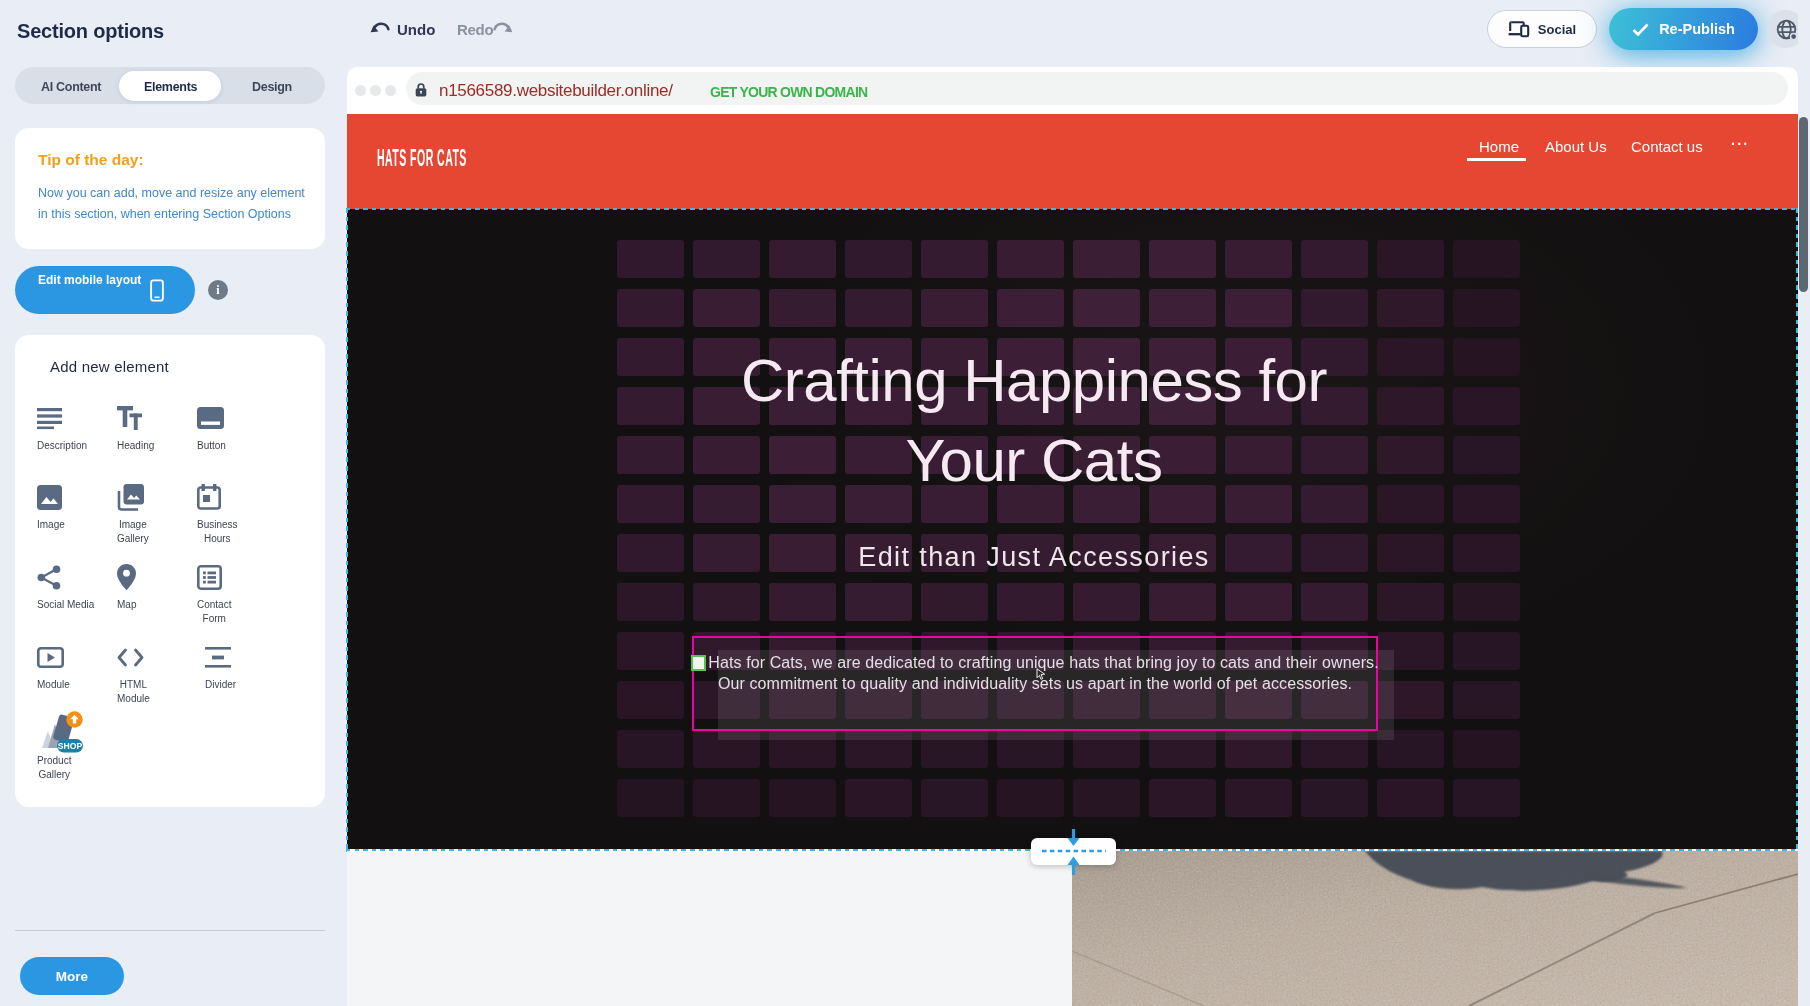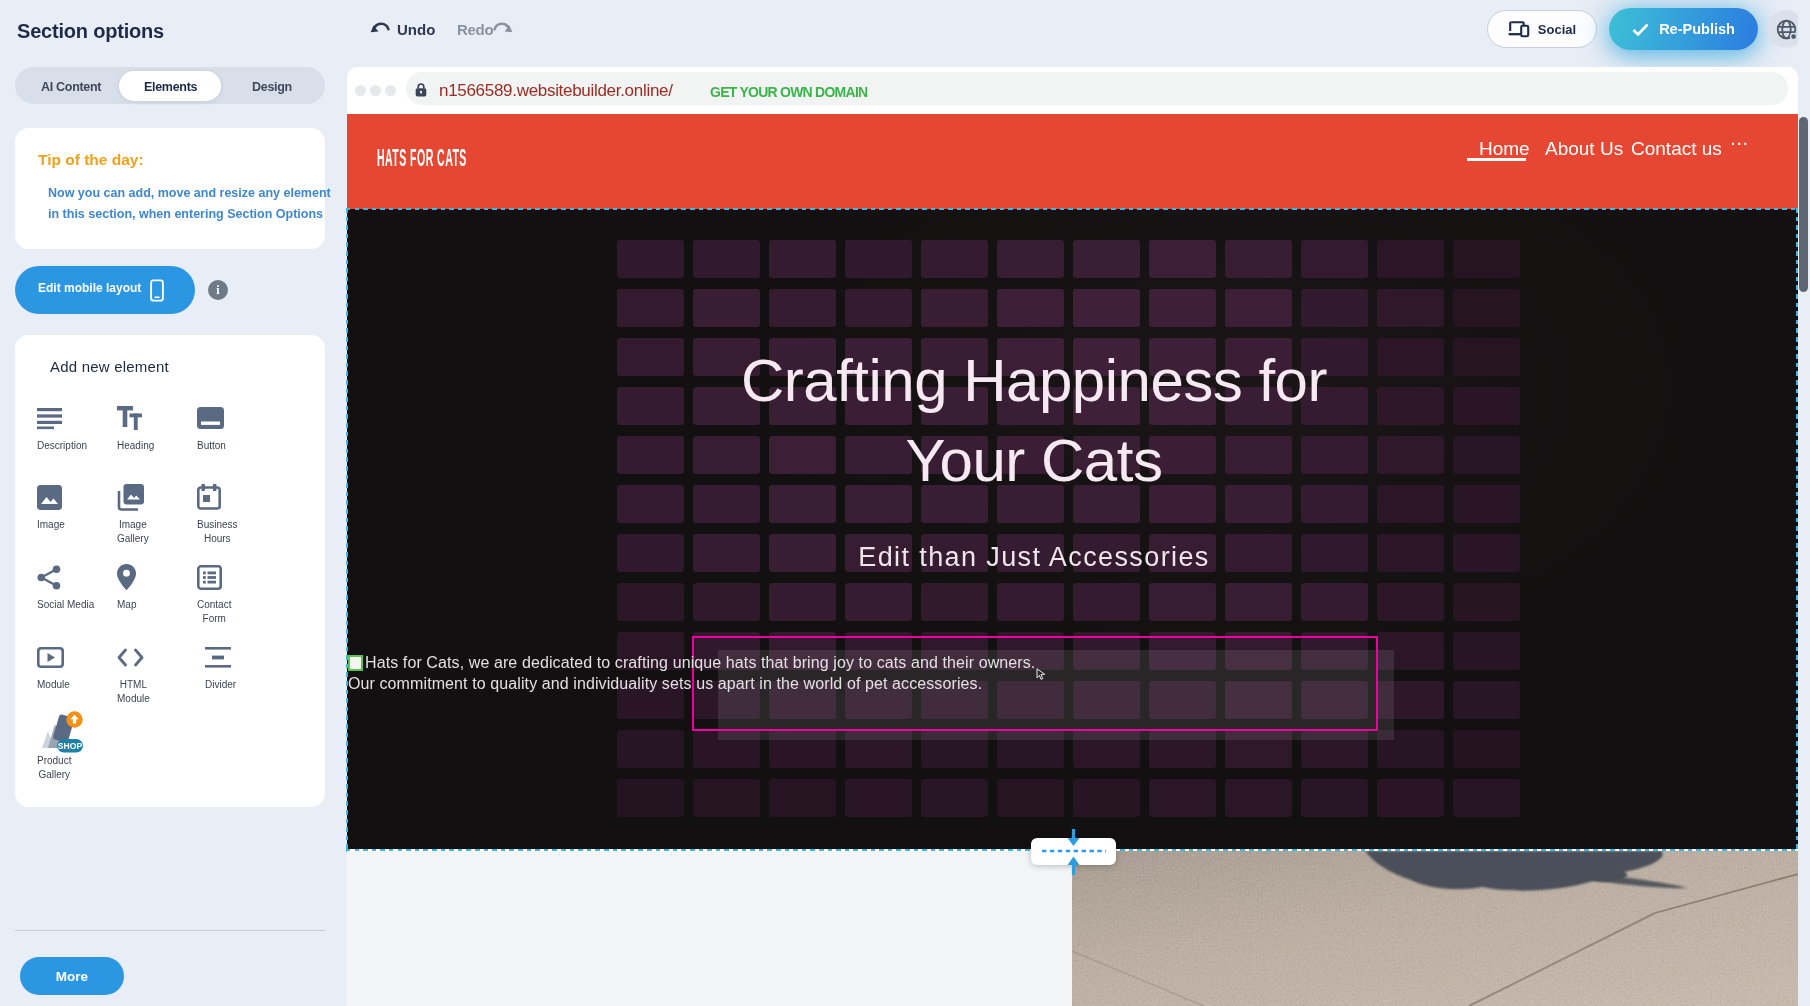--- a/index.html
+++ b/index.html
@@ -11,47 +11,47 @@
 .redo-t { left:457px; top:21px; font-size:15px; font-weight:bold; color:#8a92a1; letter-spacing:-0.3px; }
 .btn-preview { left:1487px; top:10px; width:110px; height:38px; border-radius:19px; background:#fdfdfe; border:1px solid #c9cfdc; display:flex; align-items:center; justify-content:center; gap:8px; font-size:13px; font-weight:bold; color:#1d2b49; }
 .btn-repub { left:1609px; top:8px; width:149px; height:42px; border-radius:21px; background:linear-gradient(100deg,#3dc0d6 0%,#2b7ce0 100%); box-shadow:0 6px 22px rgba(54,166,222,.62), 0 0 34px rgba(64,180,226,.45); display:flex; align-items:center; justify-content:center; gap:10px; font-size:14.5px; font-weight:bold; color:#fff; }
 .globe-c { left:1767px; top:10px; width:38px; height:38px; border-radius:50%; background:#dbe0ea; display:flex; align-items:center; justify-content:center; }
 
 .tabs { left:15px; top:67px; width:310px; height:37px; background:#d9dfe9; border-radius:18.5px; }
 .tab-pill { left:119px; top:71px; width:102px; height:30px; background:#fff; border-radius:15px; box-shadow:0 1px 5px rgba(30,43,73,.10); }
 .tab-lbl { font-size:12.5px; font-weight:bold; color:#3e4859; top:80px; letter-spacing:-0.3px; }
 .tip-card { left:15px; top:128px; width:310px; height:121px; background:#fff; border-radius:14px; }
 .tip-title { left:38px; top:151px; font-size:15.5px; font-weight:bold; color:#f0a11c; }
-.tip-body { left:48px; top:183px; font-size:12.5px; color:#3f87cf; line-height:21px;font-weight:bold; }
+.tip-body { left:38px; top:183px; font-size:12.5px; color:#3f87cf; line-height:21px; }
 .btn-mobile { left:15px; top:266px; width:180px; height:48px; border-radius:24px; background:#2b97e3; }
-.btn-mobile span { position:absolute; left:23px; top:15px; font-size:12px; font-weight:bold; color:#fff; }
+.btn-mobile span { position:absolute; left:23px; top:7px; font-size:12px; font-weight:bold; color:#fff; }
 .info-c { left:208px; top:280px; width:20px; height:20px; border-radius:50%; background:#6f7a89; color:#fff; font-size:12px; font-weight:bold; text-align:center; line-height:20px; font-family:"Liberation Serif",serif; }
 .add-card { left:15px; top:335px; width:310px; height:472px; background:#fff; border-radius:14px; }
 .add-title { left:50px; top:358px; font-size:15px; color:#1f2940; letter-spacing:.2px; }
 .el { position:absolute; width:80px; display:flex; flex-direction:column; align-items:flex-start; }
 .el .lbl { margin-top:7px; font-size:10px; color:#3d4452; line-height:13.5px; text-align:center; }
 .divider-line { left:15px; top:930px; width:310px; height:1px; background:#c7ccd7; }
 .btn-done { left:20px; top:957px; width:104px; height:38px; border-radius:19px; background:#2b97e3; color:#fff; font-size:13.5px; font-weight:bold; display:flex; align-items:center; justify-content:center; }
 
 .chrome { left:347px; top:67px; width:1451px; height:47px; background:#fff; border-radius:10px 10px 0 0; }
 .cdot { width:11px; height:11px; border-radius:50%; background:#e7e8ea; top:85px; }
 .urlpill { left:406px; top:72px; width:1382px; height:33px; border-radius:17px; background:#f2f3f3; }
 .urltext { left:439px; top:81px; font-size:17px; color:#9b2d24; letter-spacing:-0.3px; }
 .domain { left:710px; top:84px; font-size:14px; font-weight:bold; color:#3bb54a; letter-spacing:-0.75px; }
 .redhdr { left:347px; top:114px; width:1451px; height:95px; background:#e64732; }
 .logo { left:377px; top:144px; font-size:24px; font-weight:bold; color:#fff; transform:scaleX(.44); transform-origin:left center; white-space:nowrap; letter-spacing:1px; }
-.nav { font-size:19px; color:#fff; top:138px; }
+.nav { font-size:15px; color:#fff; top:138px; }
 .nav-ul { left:1467px; top:158px; width:59px; height:2.5px; background:#fff; }
 .dark { left:347px; top:209px; width:1451px; height:642px; background:#121010 radial-gradient(ellipse 700px 420px at 62% 28%, #1b1517 0%, #121010 70%); overflow:hidden; }
 .gc { position:absolute; width:67px; height:38px; border-radius:3px; }
 .hero-h { left:347px; top:341px; width:1374px; text-align:center; font-size:60px; color:#f6e9f2; line-height:80px; letter-spacing:-0.5px; }
 .hero-s { left:347px; top:542px; width:1374px; text-align:center; font-size:27px; color:#eee6eb; letter-spacing:1.4px; }
 .ghost { left:718px; top:650px; width:676px; height:90px; background:rgba(255,255,255,.095); }
 .pinkbox { left:692px; top:636px; width:686px; height:95px; border:2.5px solid #ee00a4; }
-.ptext { left:348px; top:652px; width:1374px; font-size:16px; color:#e3e0e2; line-height:21px; letter-spacing:0.1px; }
+.ptext { left:348px; top:652px; width:1374px; text-align:center; font-size:16px; color:#e3e0e2; line-height:21px; letter-spacing:0.1px; }
 .ghin { display:inline-block; width:15px; height:16px; background:#f2f6ee; border:2px solid #58c24f; vertical-align:-3px; margin-right:2px; }
 .selh { height:2.4px; background:repeating-linear-gradient(90deg,#3fb6dd 0 4.5px,rgba(0,0,0,0) 4.5px 8.6px); }
 .selv { width:2.4px; background:repeating-linear-gradient(180deg,#3fb6dd 0 4.5px,rgba(0,0,0,0) 4.5px 8.6px); }
 .selbot { left:346px; top:849px; width:1452px; height:2.6px; background:repeating-linear-gradient(90deg,#3fb6dd 0 4.5px,#fff 4.5px 8.6px); }
 .dragw { left:1031px; top:838px; width:85px; height:27px; background:#fff; border-radius:6px; box-shadow:0 1px 6px rgba(0,0,0,.25); }
 
 .bot-left { left:347px; top:851px; width:725px; height:155px; background:#f4f5f6; }
 .photo { left:1072px; top:851px; width:726px; height:155px; background:#b5a495; overflow:hidden; }
 .rstrip { left:1798px; top:0; width:12px; height:1006px; background:#e9edf5; }
 .sthumb { left:1799px; top:117px; width:9px; height:175px; border-radius:5px; background:#5d6673; }

